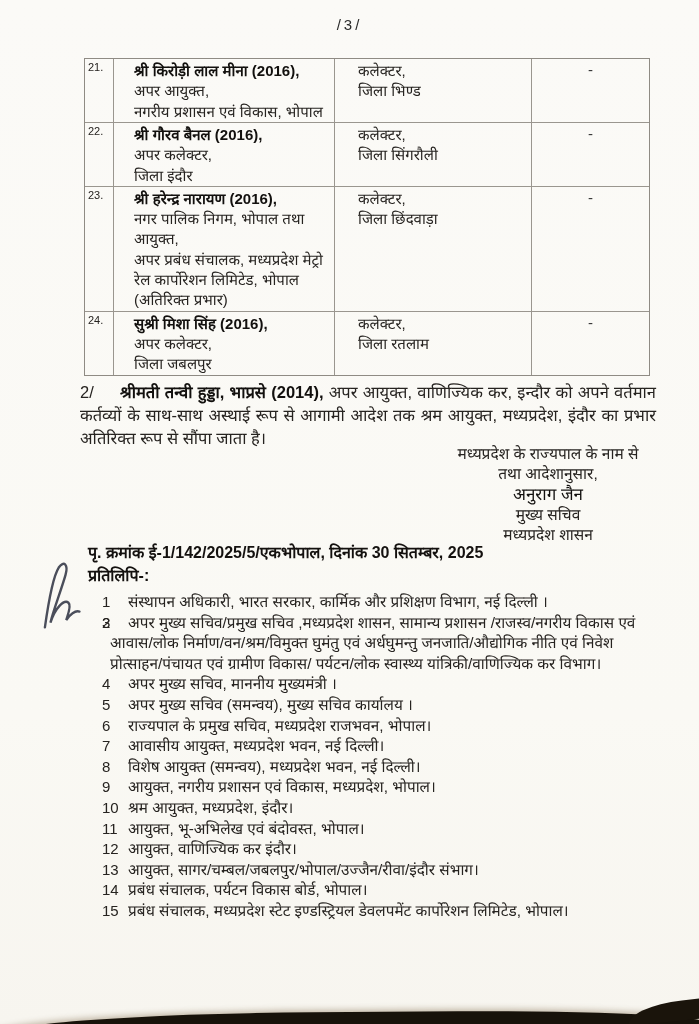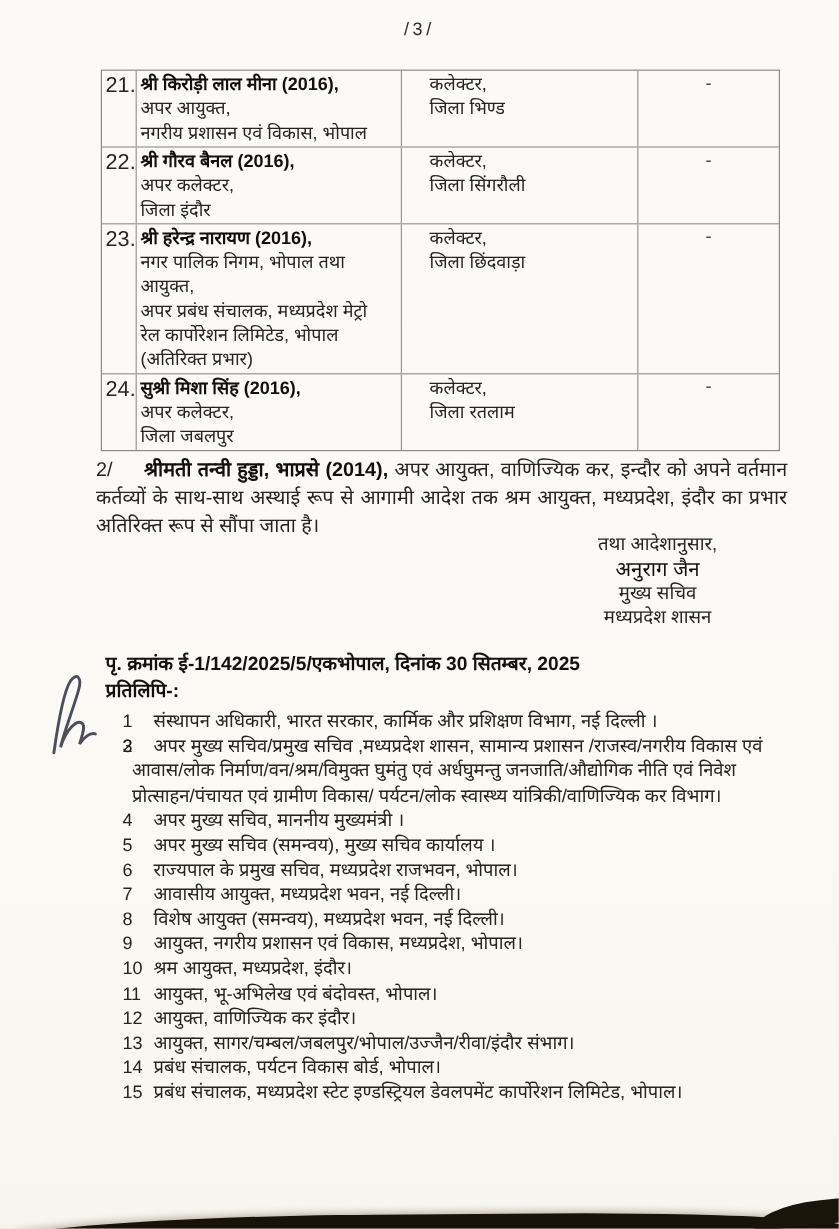--- a/index.html
+++ b/index.html
@@ -24,22 +24,22 @@
   .ttable{
     position:absolute;left:84px;top:58px;width:564px;
     border:1px solid #8f8b84;
   }
   .t-row{
     display:grid;
     grid-template-columns:28px 221px 197px 1fr;
   }
   .t-row + .t-row{border-top:1px solid #9a968f;}
   .t-row > div{padding-top:2px;}
-  .c-no{padding-left:3px;font-size:18px;}
-  .c-name{border-left:1px solid #9a968f;padding-left:3px;}
+  .c-no{padding-left:3px;font-size:11px;}
+  .c-name{border-left:1px solid #9a968f;padding-left:20px;}
   .c-post{border-left:1px solid #9a968f;padding-left:23px;}
   .c-rem{border-left:1px solid #9a968f;text-align:center;font-size:15px;color:#3a3a3a;}
   .ln{font-size:15px;line-height:20.3px;}
   .b{font-weight:bold;color:#12100e;}
   .r21{min-height:63px;}
   .r22{min-height:62px;}
   .r23{min-height:121px;}
   .r24{min-height:60px;}
   
   .para2{
@@ -165,20 +165,21 @@
       <div class="c-rem">-</div>
     </div>
 
   </div>
 
   <div class="para2">
     <span class="p2-no">2/</span><span class="p2-bold">श्रीमती तन्वी हुड्डा, भाप्रसे (2014),</span><span> अपर आयुक्त, वाणिज्यिक कर, इन्दौर को अपने वर्तमान कर्तव्यों के साथ-साथ अस्थाई रूप से आगामी आदेश तक श्रम आयुक्त, मध्यप्रदेश, इंदौर का प्रभार अतिरिक्त रूप से सौंपा जाता है।</span>
   </div>
 
   <div class="sig-block">
+    <div>मध्यप्रदेश के राज्यपाल के नाम से</div>
     <div>तथा आदेशानुसार,</div>
     <div class="sig-name">अनुराग जैन</div>
     <div>मुख्य सचिव</div>
     <div>मध्यप्रदेश शासन</div>
   </div>
 
   <div class="ref-line">
     <span>पृ. क्रमांक ई-1/142/2025/5/एक</span>
     <span>भोपाल, दिनांक 30  सितम्बर, 2025</span>
   </div>

